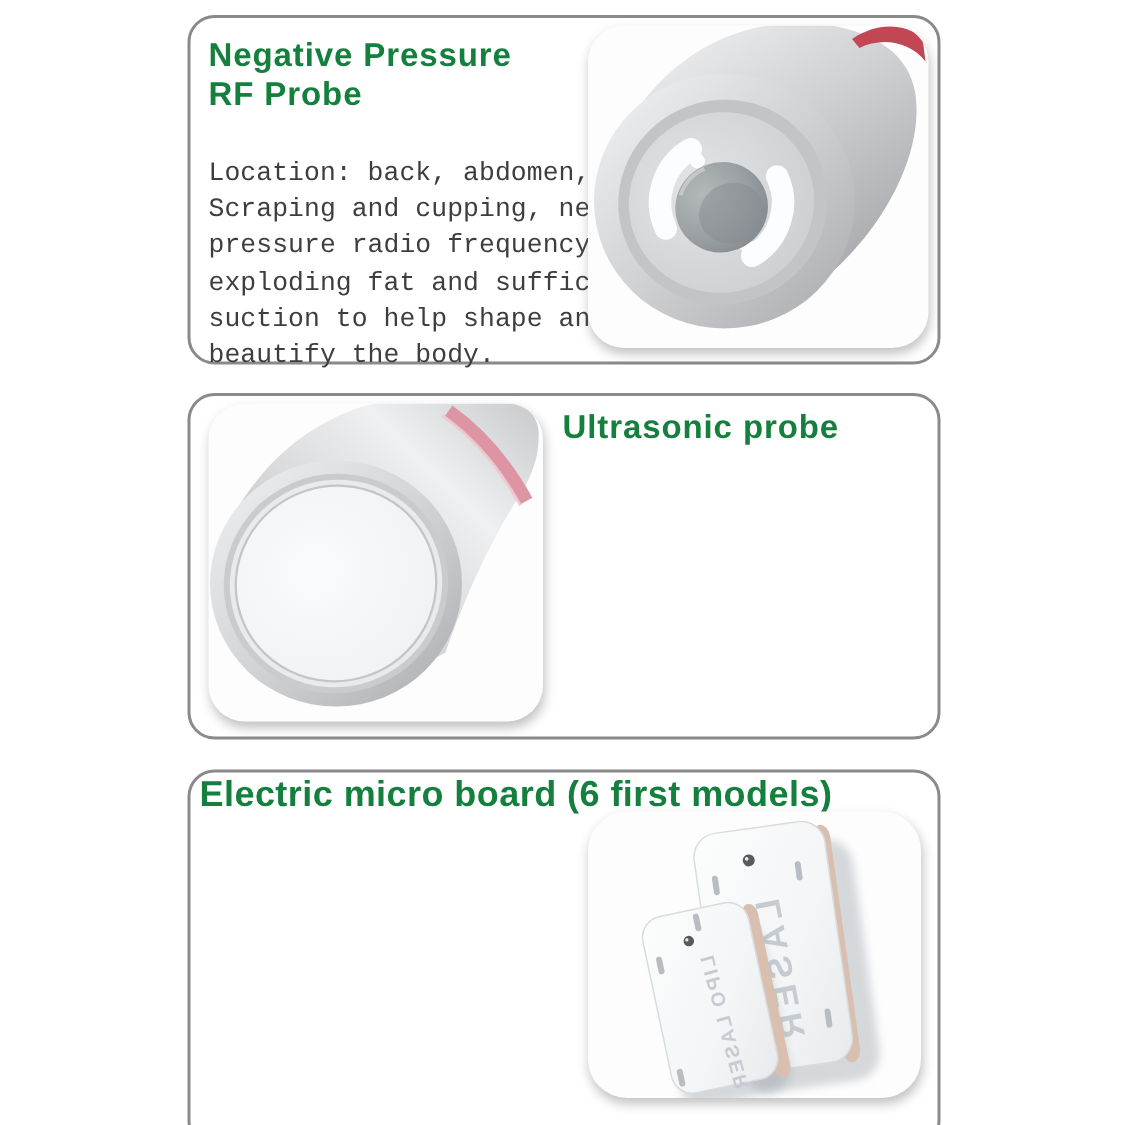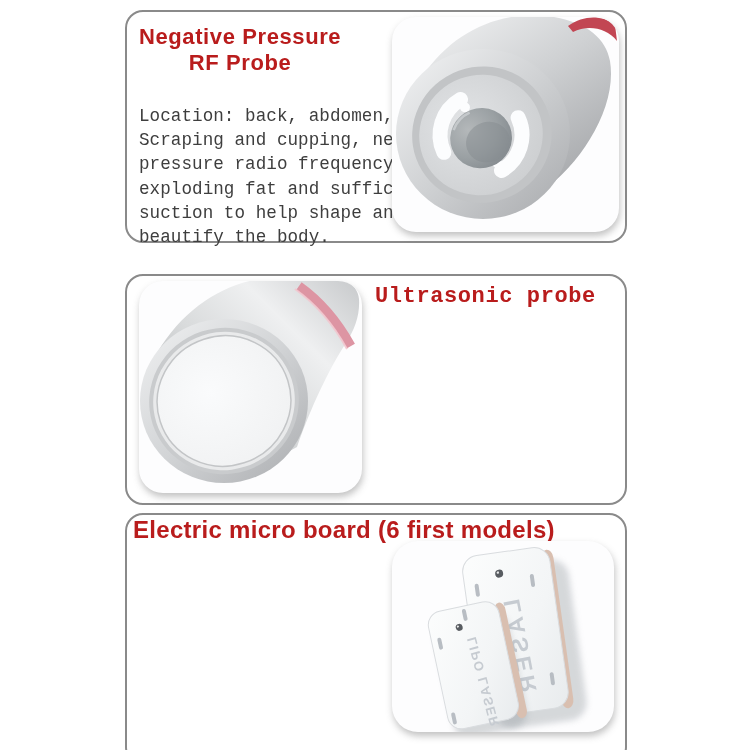--- a/index.html
+++ b/index.html
@@ -5,25 +5,25 @@
   html,body{margin:0;padding:0;}
   body{
     width:750px;height:750px;position:relative;background:#ffffff;
     font-family:"Liberation Sans", sans-serif;overflow:hidden;
   }
   .card{
     position:absolute;left:125px;width:502px;background:#ffffff;
     border:2px solid #8a8a8a;border-radius:18px;box-sizing:border-box;
   }
   #card-rf{top:10px;height:233px;}
-  #card-us{top:274px;height:231px;font-family:Liberation Mono, monospace;}
+  #card-us{top:262px;height:231px;}
   #card-mb{top:513px;height:252px;}
   .title{
-    position:absolute;font-weight:bold;color:#b91c1c;font-size:22px;
-    line-height:26px;letter-spacing:0.6px;white-space:pre;text-align:center;
+    position:absolute;font-weight:bold;color:#15803d;font-size:22px;
+    line-height:26px;letter-spacing:0.6px;white-space:pre;
   }
   .body-text{
     position:absolute;color:#3e3e3e;font-size:17.6px;line-height:24.2px;
     letter-spacing:0.05px;white-space:pre;
   }
   #card-rf .title{left:12px;top:12px;}
   #card-rf .body-text{left:12px;top:92px;font-family:Liberation Mono, monospace;}
   #card-rf .photo{left:265px;top:5px;width:227px;height:215px;border-radius:24px;}
   #card-us .photo{left:12px;top:5px;width:223px;height:212px;border-radius:24px;}
   #card-us .title{left:248px;top:8px;}

